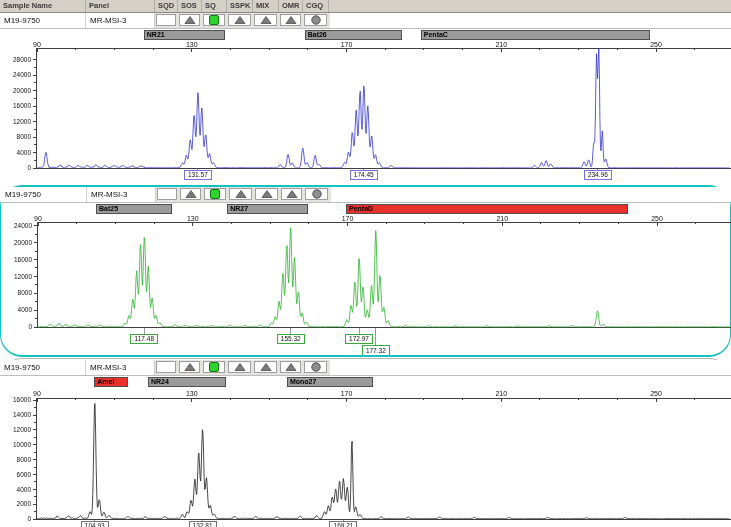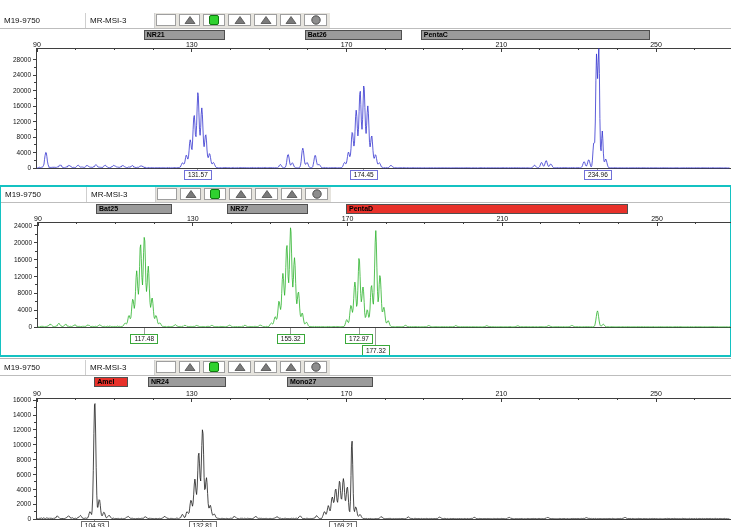--- a/index.html
+++ b/index.html
@@ -9,21 +9,21 @@
   .c0{left:0;width:86px}.c1{left:86px;width:69px}.c2{left:155px;width:23px}
   .c3{left:178px;width:24px}.c4{left:202px;width:25px}.c5{left:227px;width:26px}
   .c6{left:253px;width:26px}.c7{left:279px;width:24px}.c8{left:303px;width:26px}
   
   #header{position:absolute;left:0;top:0;width:731px;height:12px;background:#d4d0c8;
           border-bottom:1px solid #8a8a8a;}
   .hc{position:absolute;top:0;height:12px;line-height:12px;font-size:7.5px;font-weight:bold;
       color:#3b3b3b;padding-left:3px;border-right:1px solid #b3afa7;box-sizing:border-box;
       white-space:nowrap;overflow:hidden;}
   
-  .panel{position:absolute;left:0;width:731px;background:#fff;}
+  .panel{position:absolute;left:0;width:731px;background:#fff;border-radius:22px;}
   #p0{top:13px;height:172px;}
   #p1{top:185px;height:172px;border:1px solid #14c2c2;border-top-width:2px;border-bottom-width:2px;box-sizing:border-box;}
   #p2{top:358px;height:169px;border-top:1px solid #b5b5b5;box-sizing:border-box;}
   .info-row{position:absolute;left:0;width:100%;height:16px;background:#fff;border-bottom:1px solid #bdbdbd;box-sizing:border-box;}
   #p0 .info-row{top:0}#p1 .info-row{top:0}#p2 .info-row{top:1px}
   .cell{position:absolute;top:0;height:15px;line-height:15px;font-size:8px;color:#111;
         padding-left:4px;border-right:1px solid #cfcfcf;box-sizing:border-box;background:#fff;
         white-space:nowrap;overflow:hidden;}
   .flag-strip{position:absolute;top:0;left:155px;width:175px;height:15px;background:#e6e4de;}
   .flag-box{position:absolute;top:1px;height:12px;background:#fff;border:1px solid #9f9f9f;
@@ -34,20 +34,31 @@
               line-height:8px;font-size:7px;font-weight:bold;color:#000;padding-left:2px;
               white-space:nowrap;overflow:hidden;}
   .plot{position:absolute;left:0;}
   #p0 .plot{top:28px}#p1 .plot{top:28px}#p2 .plot{top:29px}
 </style>
 </head>
 <body>
 
 <div id="window">
 
+  <div id="header">
+    <div class="hc c0">Sample Name</div>
+    <div class="hc c1">Panel</div>
+    <div class="hc c2">SQD</div>
+    <div class="hc c3">SOS</div>
+    <div class="hc c4">SQ</div>
+    <div class="hc c5">SSPK</div>
+    <div class="hc c6">MIX</div>
+    <div class="hc c7">OMR</div>
+    <div class="hc c8">CGQ</div>
+  </div>
 
   <div class="panel" id="p0">
     <div class="info-row">
       <div class="cell c0">M19-9750</div>
       <div class="cell c1">MR-MSI-3</div>
       <div class="flag-strip">
           <div class="flag-box" style="left: 1px; width: 20px;"></div>
           <div class="flag-box" style="left: 24px; width: 21px;">
             <svg width="12" height="10">
               <polygon points="6,1.5 11,8.5 1,8.5" fill="#7a7a7a" stroke="#4d4d4d" stroke-width="0.8"></polygon>

